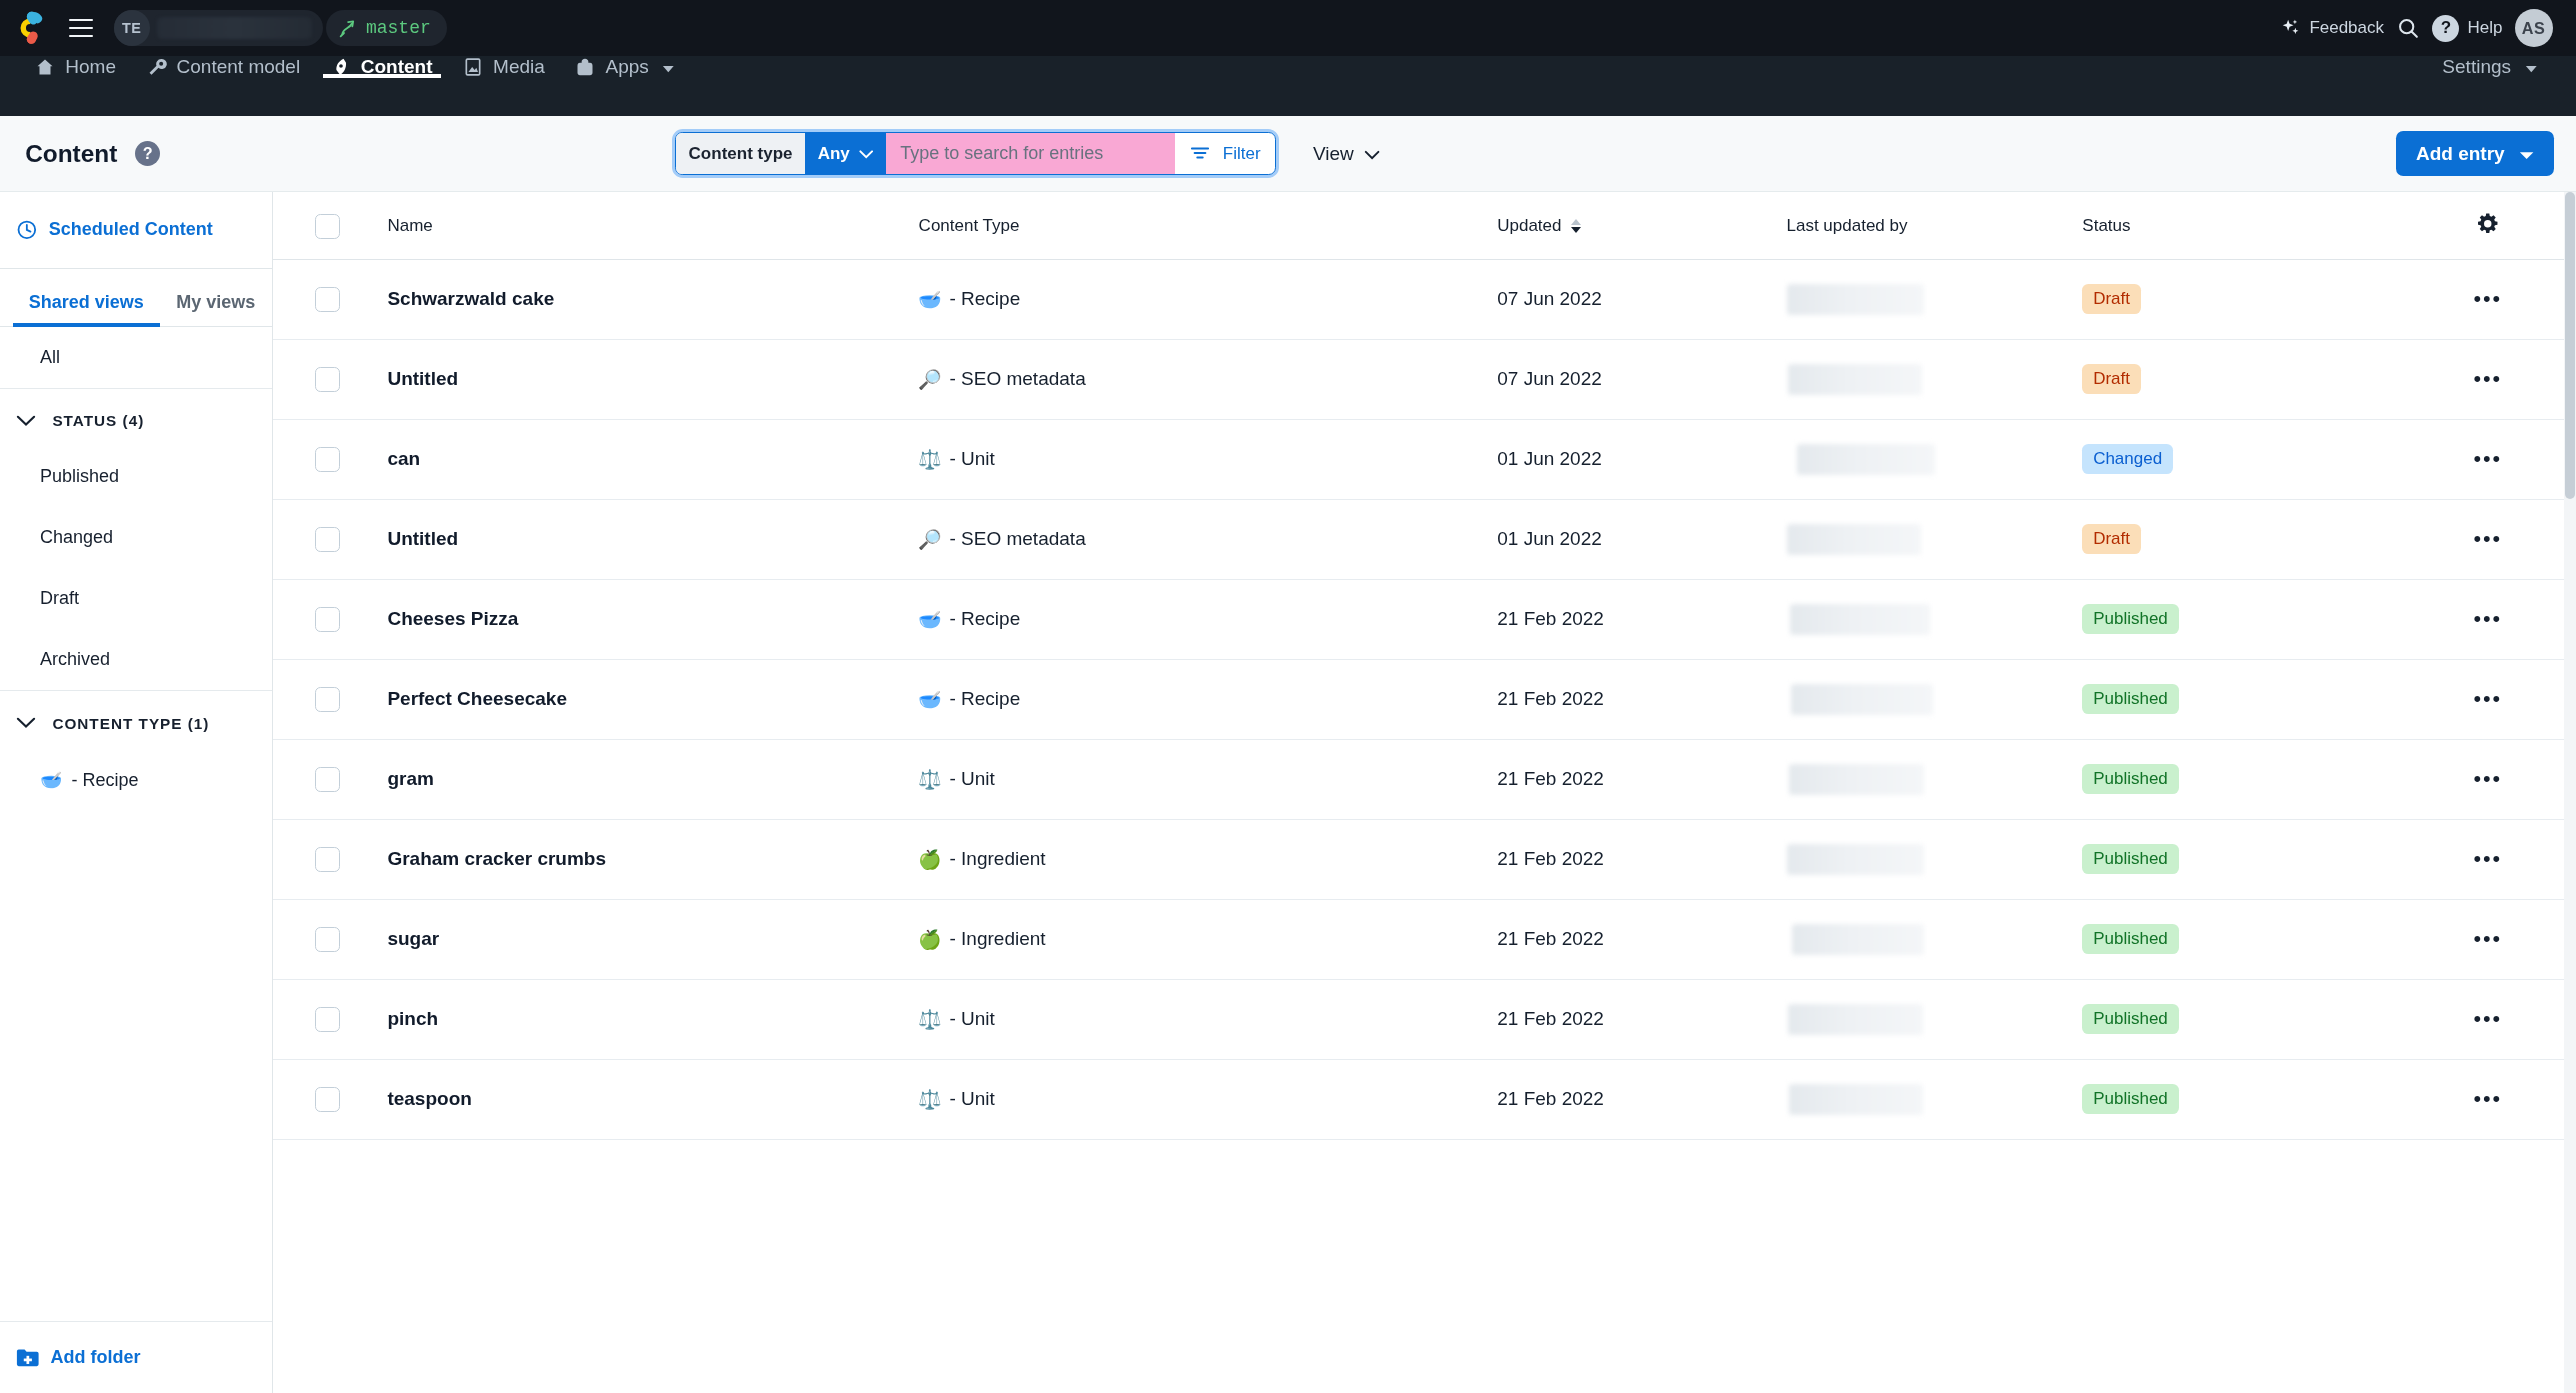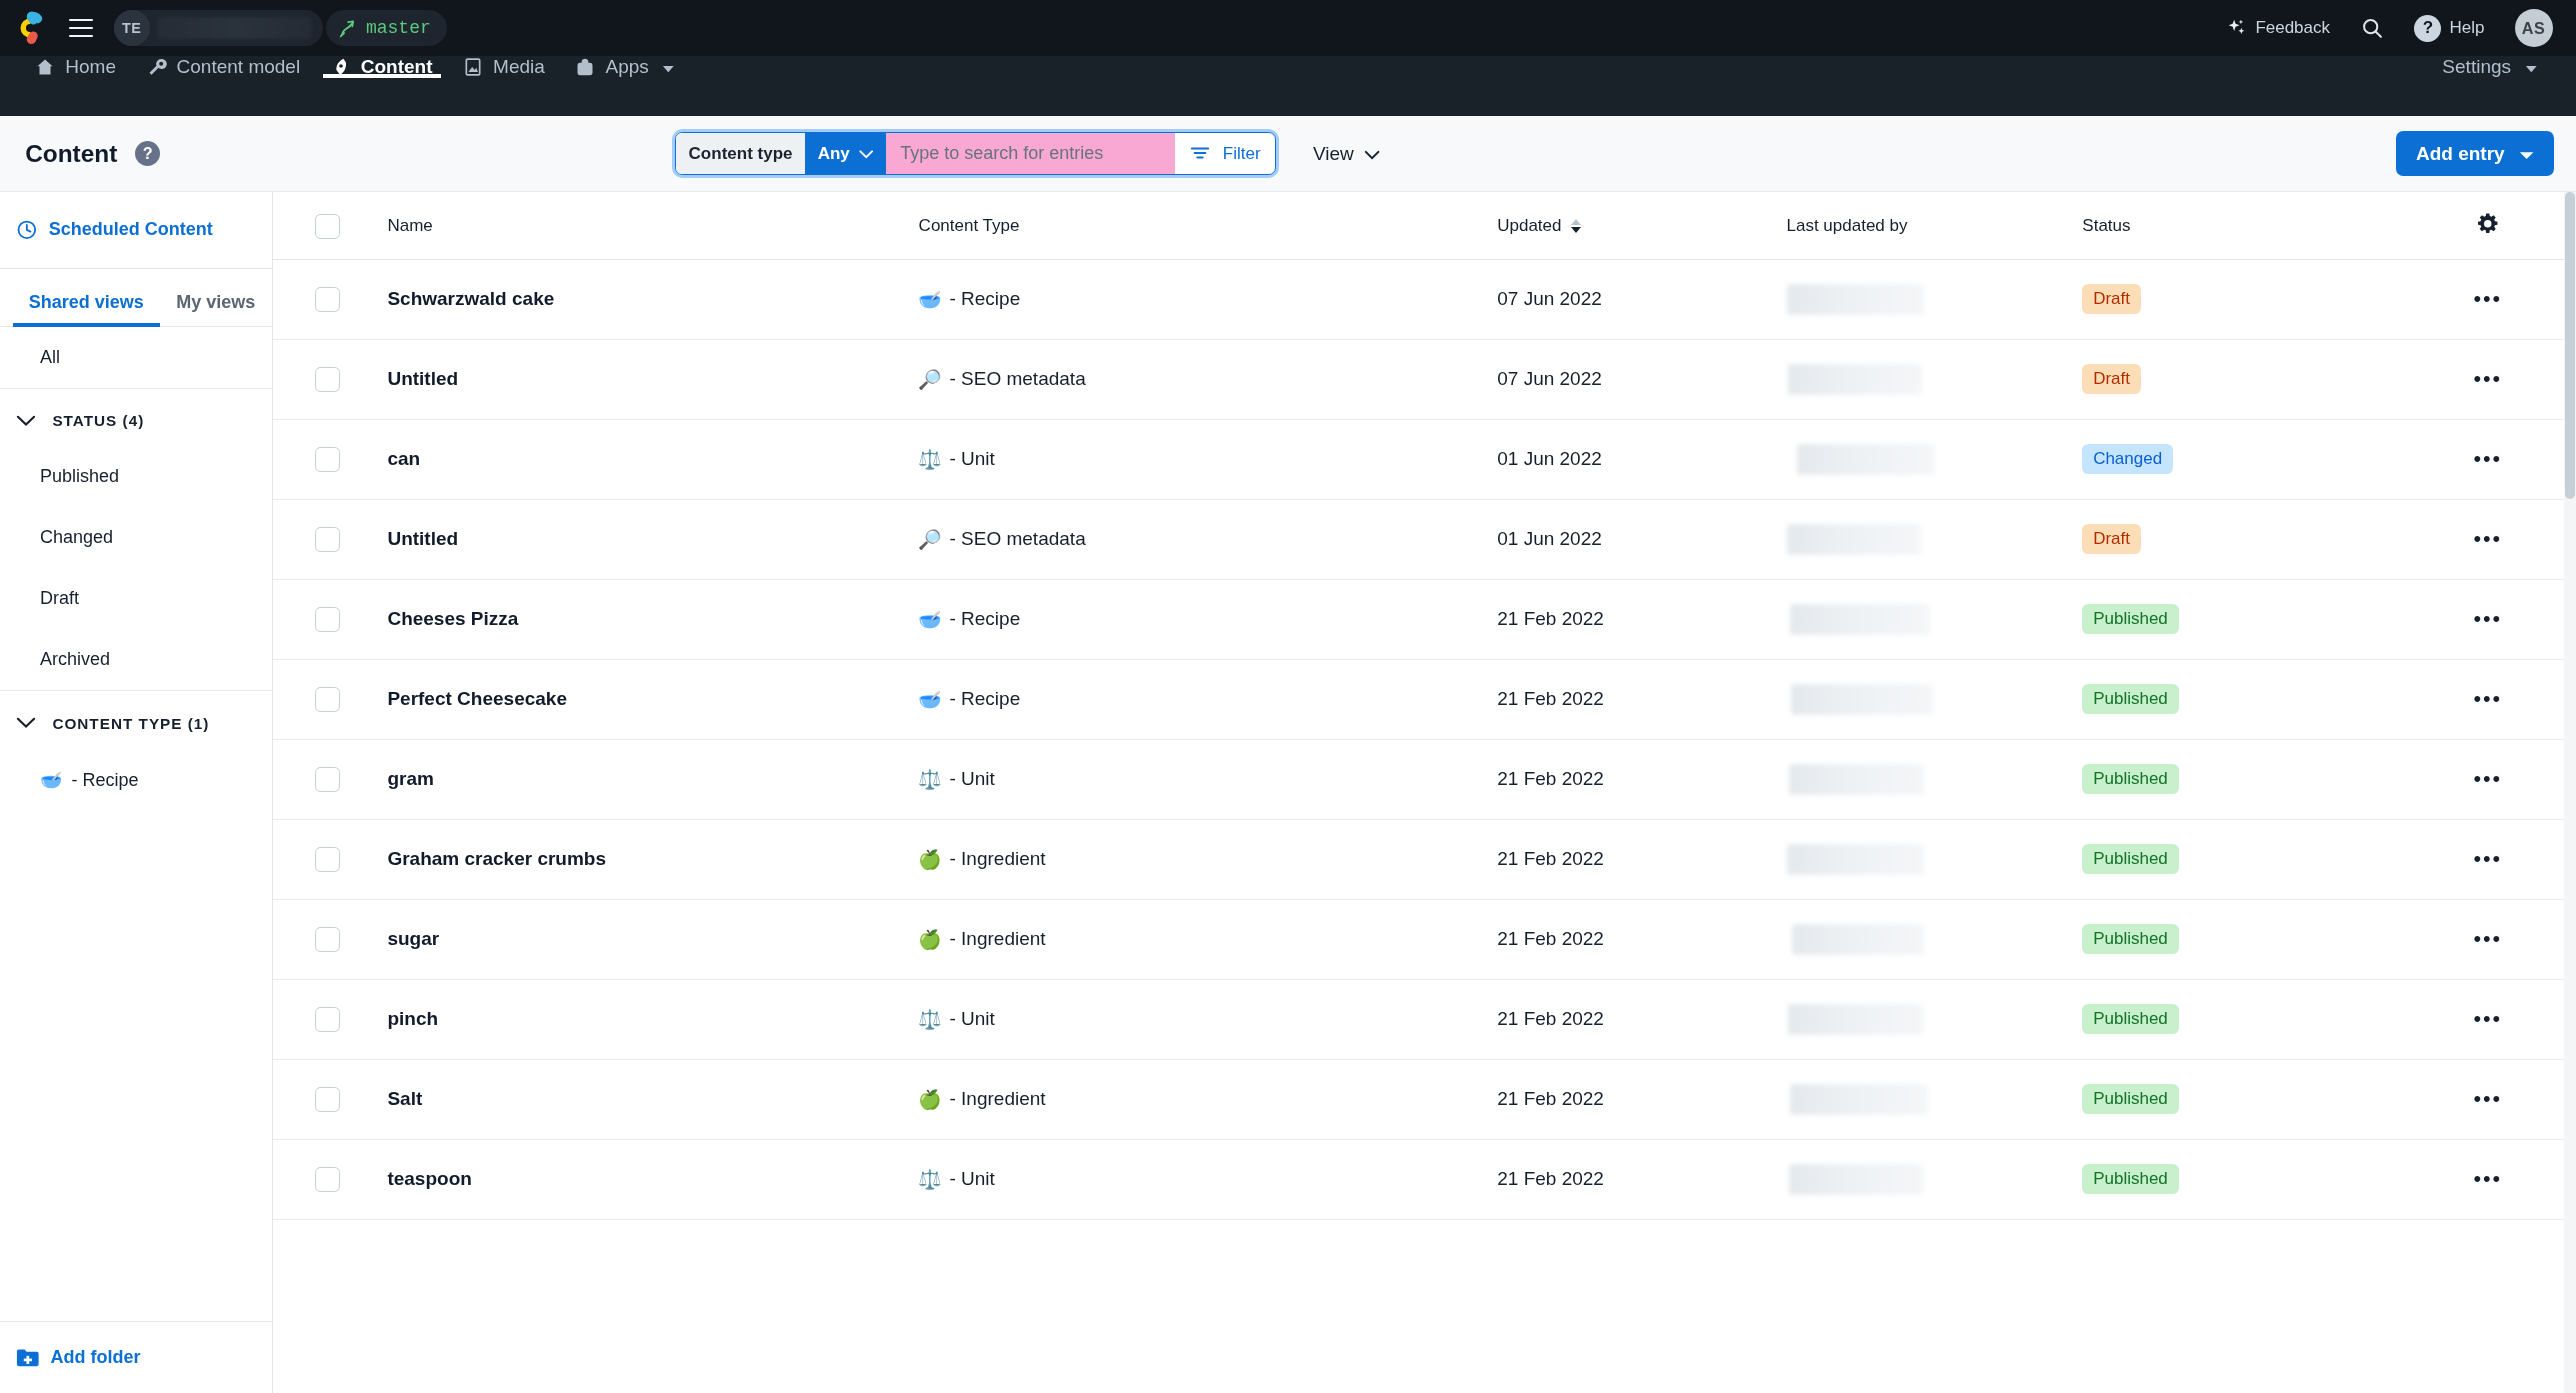--- a/index.html
+++ b/index.html
@@ -36,21 +36,21 @@
     background: linear-gradient(90deg,#252c36,#2a323c,#242b34);
     border-radius: 5.4px; filter: blur(1.8px);
   }
   .branch-pill {
     display: flex; align-items: center; gap: 7.2px; height: 36px;
     background: #1f252e; border-radius: 18px; padding: 0 16.2px 0 12.6px;
     margin-left: 3.6px; flex: none;
   }
   .branch-name { color: #5cc97f; font-size: 18px; font-family: "Liberation Mono", monospace; }
 
-  .topbar-right { margin-left: auto; display: flex; align-items: center; gap: 30px; justify-content: space-between; }
+  .topbar-right { margin-left: auto; display: flex; align-items: center; gap: 12px; justify-content: space-between; }
   .tb-item { display: flex; align-items: center; gap: 8.1px; color: #cdd6e0; font-size: 17px; cursor: pointer; }
   .help-circle {
     width: 27px; height: 27px; border-radius: 50%; background: #ccd6e0; color: #11151c;
     font-size: 17px; font-weight: 700; display: flex; align-items: center; justify-content: center;
   }
   .user-avatar {
     width: 38px; height: 38px; border-radius: 50%; background: #c4ccd4; color: #3c434d;
     font-size: 16.2px; font-weight: 600; display: flex; align-items: center; justify-content: center;
     letter-spacing: 0.5px;
   }
@@ -649,38 +649,20 @@
             <td class="col-by">
               <span class="blur-bar" style="display:block;width:135px;margin-left:1.8px;"></span>
             </td>
             <td class="col-status"><span class="badge published">Published</span></td>
             <td class="col-actions" style="text-align:center;"><span class="dots">•••</span></td>
           </tr>
           <tr>
             <td class="col-check">
               <span class="checkbox"></span>
             </td>
-            <td class="col-name"><span class="cell-name">Salt</span></td>
-            <td class="col-type">
-              <span class="cell-type">
-                <span class="type-emoji">🍏</span>
-                <span>- Ingredient</span>
-              </span>
-            </td>
-            <td class="col-updated">21 Feb 2022</td>
-            <td class="col-by">
-              <span class="blur-bar" style="display:block;width:138px;margin-left:3.6px;"></span>
-            </td>
-            <td class="col-status"><span class="badge published">Published</span></td>
-            <td class="col-actions" style="text-align:center;"><span class="dots">•••</span></td>
-          </tr>
-          <tr>
-            <td class="col-check">
-              <span class="checkbox"></span>
-            </td>
             <td class="col-name"><span class="cell-name">teaspoon</span></td>
             <td class="col-type">
               <span class="cell-type">
                 <span class="type-emoji">⚖️</span>
                 <span>- Unit</span>
               </span>
             </td>
             <td class="col-updated">21 Feb 2022</td>
             <td class="col-by">
               <span class="blur-bar" style="display:block;width:134px;margin-left:2.7px;"></span>

